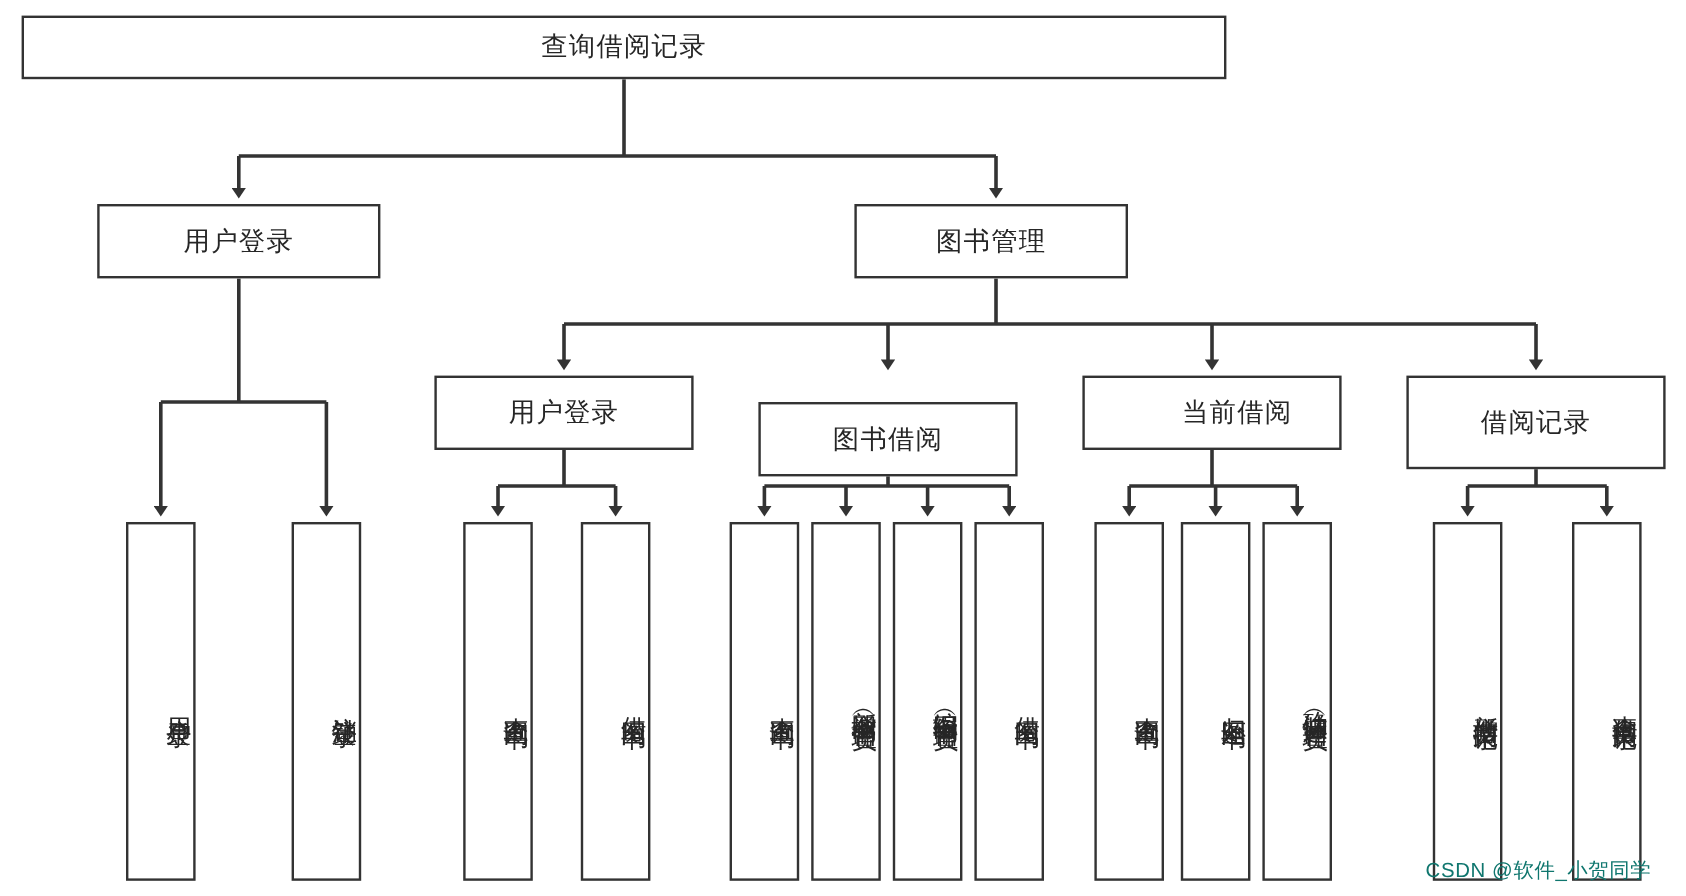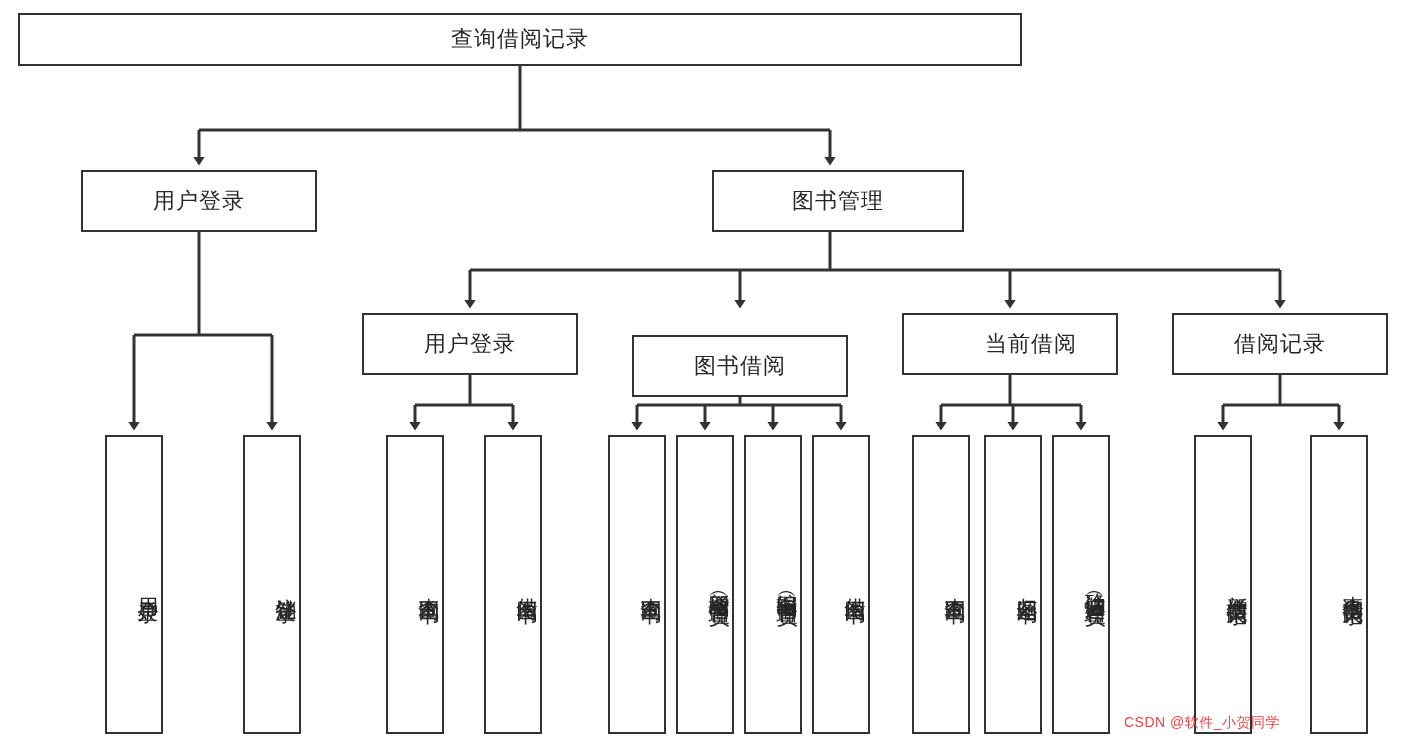--- a/index.html
+++ b/index.html
@@ -37,23 +37,23 @@
     align-items:flex-start;
     justify-content:center;
   }
   .node.v .vtxt{
     writing-mode:vertical-rl;
     text-orientation:upright;
     white-space:nowrap;
   }
   #watermark{
     position:absolute;
-    left:1124px;top:714px;
-    font-size:14px;
-    color:#ef4444;
+    left:1188px;top:714px;
+    font-size:17px;
+    color:#0f766e;
     letter-spacing:0.5px;
     white-space:nowrap;
     pointer-events:none;
   }
 </style>
 </head>
 <body>
 
 <div id="canvas">
 
@@ -107,34 +107,34 @@
     </g>
   </svg>
 
   <div class="node h" id="n-root" style="left: 18px; top: 13px; width: 1004px; height: 53px;">
     <span>查询借阅记录</span>
   </div>
 
   <div class="node h" id="n-l2-0" style="left: 81px; top: 170px; width: 236px; height: 62px;">
     <span>用户登录</span>
   </div>
-  <div class="node h" id="n-l2-1" style="left: 712px; top: 170px; width: 252px; height: 62px;">
+  <div class="node h" id="n-l2-1" style="left: 712px; top: 170px; width: 228px; height: 62px;">
     <span>图书管理</span>
   </div>
 
   <div class="node h" id="n-l3-0" style="left: 362px; top: 313px; width: 216px; height: 62px;">
     <span>用户登录</span>
   </div>
   <div class="node h" id="n-l3-1" style="left: 632px; top: 313px; width: 216px; height: 62px; margin-top: 22px;">
     <span>图书借阅</span>
   </div>
   <div class="node h" id="n-l3-2" style="left: 902px; top: 313px; width: 216px; height: 62px; padding-left: 42px;">
     <span>当前借阅</span>
   </div>
-  <div class="node h" id="n-l3-3" style="left: 1172px; top: 313px; width: 216px; height: 62px;">
+  <div class="node h" id="n-l3-3" style="left: 1172px; top: 313px; width: 216px; height: 78px;">
     <span>借阅记录</span>
   </div>
 
   <div class="node v" id="n-lf-0" style="left: 105px; top: 435px; width: 58px; height: 299px;">
     <span class="vtxt">用户登录</span>
   </div>
   <div class="node v" id="n-lf-1" style="left: 243px; top: 435px; width: 58px; height: 299px;">
     <span class="vtxt">注销登录</span>
   </div>
   <div class="node v" id="n-lf-2" style="left: 386px; top: 435px; width: 58px; height: 299px;">

